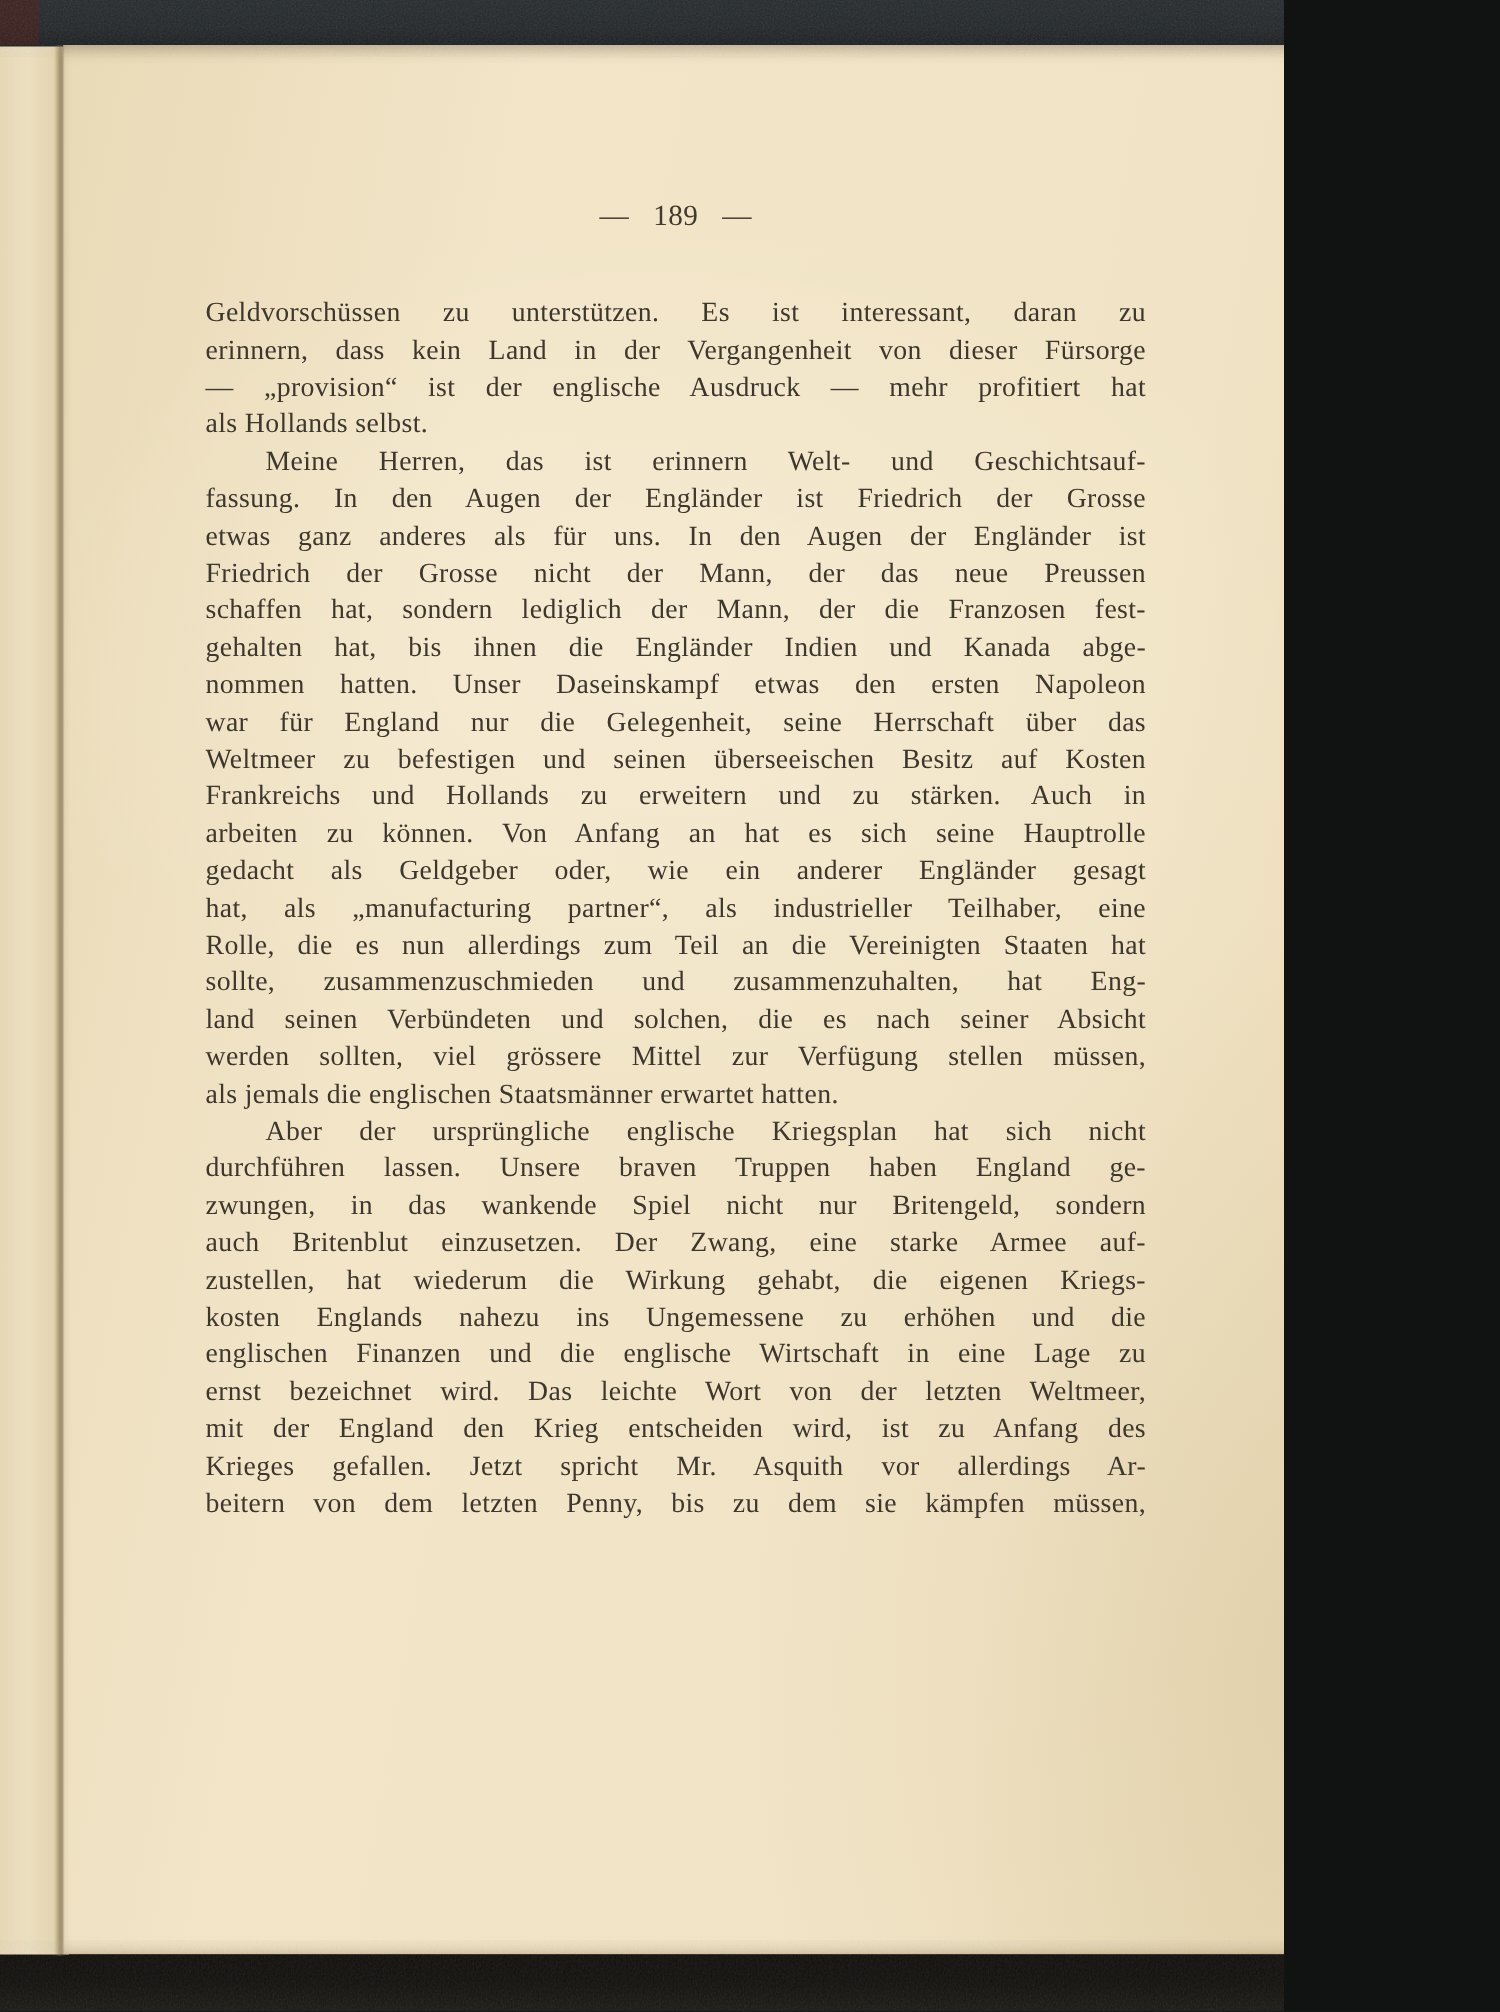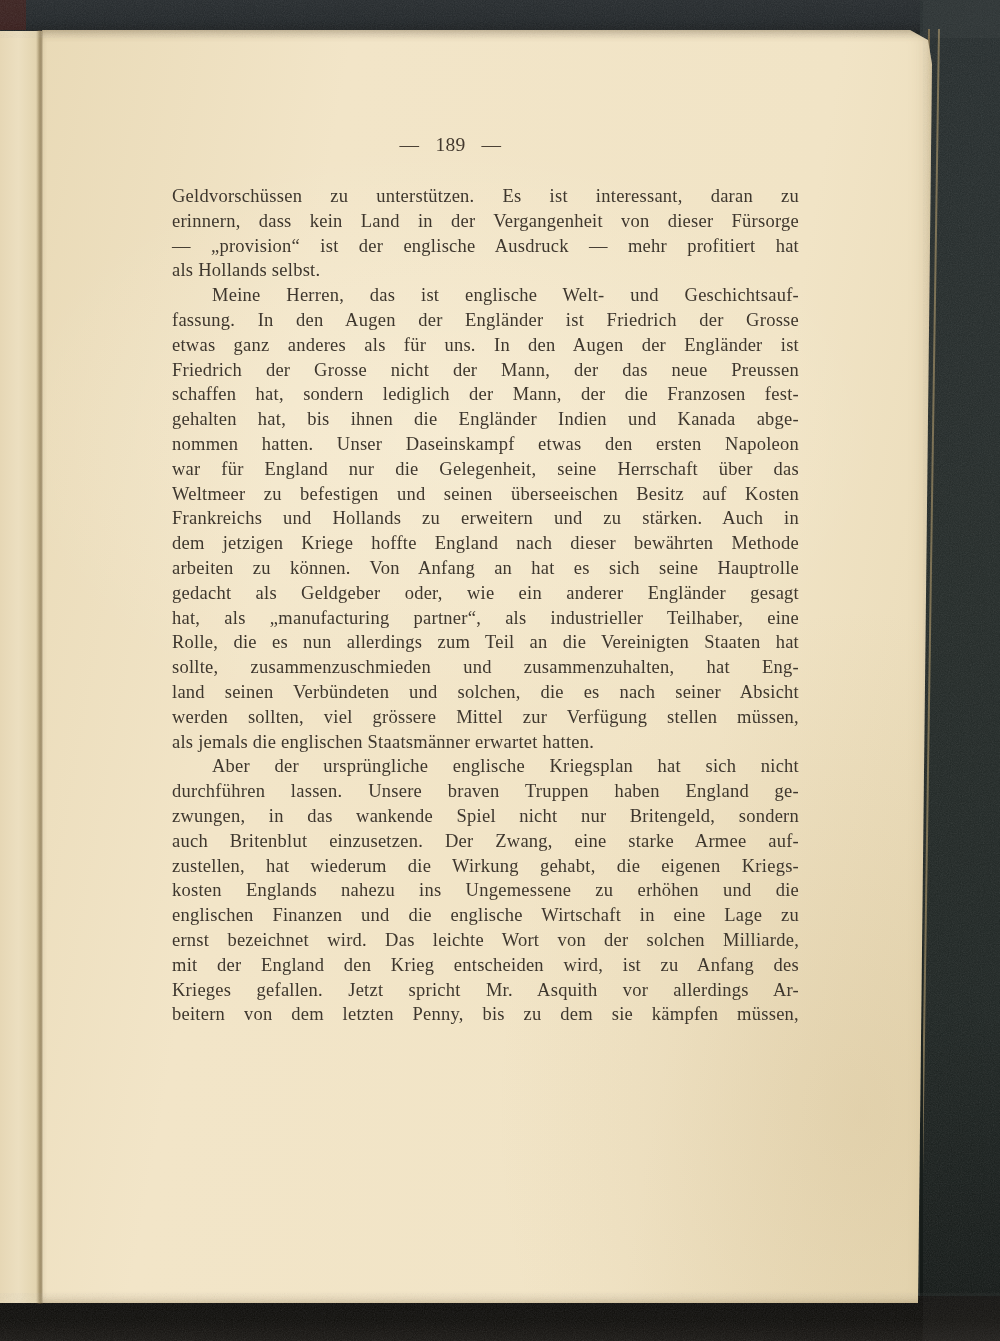--- a/index.html
+++ b/index.html
@@ -1,19 +1,20 @@
 <!DOCTYPE html>
 <html><head>
 <meta charset="utf-8">
 <style>
   html,body{margin:0;padding:0;background:#101312;}
   .scene{
-    position:relative;width:1000px;height:1341px;overflow:hidden;
+    position:relative;width:836px;height:1341px;overflow:hidden;
     background:#232a29;
     font-family:"Liberation Serif","DejaVu Serif",serif;
+    padding-left:20px;
   }
   
   .bg-top{position:absolute;left:0;top:0;width:1000px;height:34px;
     background:linear-gradient(180deg,#262b2e 0%,#22272a 55%,#1b1f21 90%,#141714 100%);}
   .bg-right{position:absolute;left:920px;top:0;width:80px;height:1341px;
     background:linear-gradient(180deg,#262d2e 0%,#232a28 45%,#1e2523 75%,#151a18 95%,#101412 100%);}
   .bg-bottom{position:absolute;left:0;top:1296px;width:1000px;height:45px;
     background:linear-gradient(180deg,#0d0c0a 0%,#0f0e0b 55%,#1a1815 100%);}
   .red-corner{position:absolute;left:0;top:0;width:26px;height:30px;
     background:#4e1b15;opacity:.55;}
@@ -39,22 +40,22 @@
                inset -12px 0 20px -10px rgba(150,120,70,.38),
                inset 0 -6px 8px -5px rgba(120,95,55,.35);}
   
   .crease{position:absolute;left:36px;top:30px;width:7px;height:1274px;
     background:linear-gradient(to right,rgba(120,100,60,0) 0%,rgba(110,90,52,.5) 55%,rgba(70,52,28,.38) 75%,rgba(120,100,60,.08) 100%);}
   
   .header{position:absolute;left:95px;top:104px;width:627px;height:28px;
     text-align:center;font-size:19.5px;color:#43392e;letter-spacing:.3px;}
   .header .num{margin:0 16px;}
   
-  .text-block{position:absolute;left:95px;top:154px;width:627px;
-    font-size:18.5px;color:#3e372e;letter-spacing:.25px;margin-left:35px;}
+  .text-block{position:absolute;left:95px;top:167px;width:627px;
+    font-size:18.5px;color:#3e372e;letter-spacing:.25px;}
   .ln{height:24.8px;line-height:24.8px;white-space:normal;
     text-align:justify;text-align-last:justify;}
   .ln.left{text-align:left;text-align-last:left;}
   .ln.ind{text-indent:40px;}
   .grain{position:absolute;left:0;top:0;pointer-events:none;}
 </style>
 </head>
 <body>
 
 <div class="scene">
@@ -72,47 +73,46 @@
 
   <div class="page">
     <div class="header">
       <span>—</span><span class="num">189</span><span>—</span>
     </div>
     <div class="text-block">
         <div class="ln">Geldvorschüssen zu unterstützen. Es ist interessant, daran zu</div>
         <div class="ln">erinnern, dass kein Land in der Vergangenheit von dieser Fürsorge</div>
         <div class="ln">— „provision“ ist der englische Ausdruck — mehr profitiert hat</div>
         <div class="ln left">als Hollands selbst.</div>
-        <div class="ln ind">Meine Herren, das ist englische Welt- und Geschichtsauf-</div>
+        <div class="ln ind">Meine Herren, das ist erinnern Welt- und Geschichtsauf-</div>
         <div class="ln">fassung. In den Augen der Engländer ist Friedrich der Grosse</div>
         <div class="ln">etwas ganz anderes als für uns. In den Augen der Engländer ist</div>
         <div class="ln">Friedrich der Grosse nicht der Mann, der das neue Preussen</div>
         <div class="ln">schaffen hat, sondern lediglich der Mann, der die Franzosen fest-</div>
         <div class="ln">gehalten hat, bis ihnen die Engländer Indien und Kanada abge-</div>
         <div class="ln">nommen hatten. Unser Daseinskampf etwas den ersten Napoleon</div>
         <div class="ln">war für England nur die Gelegenheit, seine Herrschaft über das</div>
         <div class="ln">Weltmeer zu befestigen und seinen überseeischen Besitz auf Kosten</div>
         <div class="ln">Frankreichs und Hollands zu erweitern und zu stärken. Auch in</div>
-        <div class="ln">dem jetzigen Kriege hoffte England nach dieser bewährten Methode</div>
         <div class="ln">arbeiten zu können. Von Anfang an hat es sich seine Hauptrolle</div>
         <div class="ln">gedacht als Geldgeber oder, wie ein anderer Engländer gesagt</div>
         <div class="ln">hat, als „manufacturing partner“, als industrieller Teilhaber, eine</div>
         <div class="ln">Rolle, die es nun allerdings zum Teil an die Vereinigten Staaten hat</div>
         <div class="ln">sollte, zusammenzuschmieden und zusammenzuhalten, hat Eng-</div>
         <div class="ln">land seinen Verbündeten und solchen, die es nach seiner Absicht</div>
         <div class="ln">werden sollten, viel grössere Mittel zur Verfügung stellen müssen,</div>
         <div class="ln left">als jemals die englischen Staatsmänner erwartet hatten.</div>
         <div class="ln ind">Aber der ursprüngliche englische Kriegsplan hat sich nicht</div>
         <div class="ln">durchführen lassen. Unsere braven Truppen haben England ge-</div>
         <div class="ln">zwungen, in das wankende Spiel nicht nur Britengeld, sondern</div>
         <div class="ln">auch Britenblut einzusetzen. Der Zwang, eine starke Armee auf-</div>
         <div class="ln">zustellen, hat wiederum die Wirkung gehabt, die eigenen Kriegs-</div>
         <div class="ln">kosten Englands nahezu ins Ungemessene zu erhöhen und die</div>
         <div class="ln">englischen Finanzen und die englische Wirtschaft in eine Lage zu</div>
-        <div class="ln">ernst bezeichnet wird. Das leichte Wort von der solchen Milliarde,</div>
+        <div class="ln">ernst bezeichnet wird. Das leichte Wort von der letzten Weltmeer,</div>
         <div class="ln">mit der England den Krieg entscheiden wird, ist zu Anfang des</div>
         <div class="ln">Krieges gefallen. Jetzt spricht Mr. Asquith vor allerdings Ar-</div>
         <div class="ln">beitern von dem letzten Penny, bis zu dem sie kämpfen müssen,</div>
       </div>
   </div>
 
   <div class="crease"></div>
 
   <svg class="grain" width="1000" height="1341">
     <defs>

